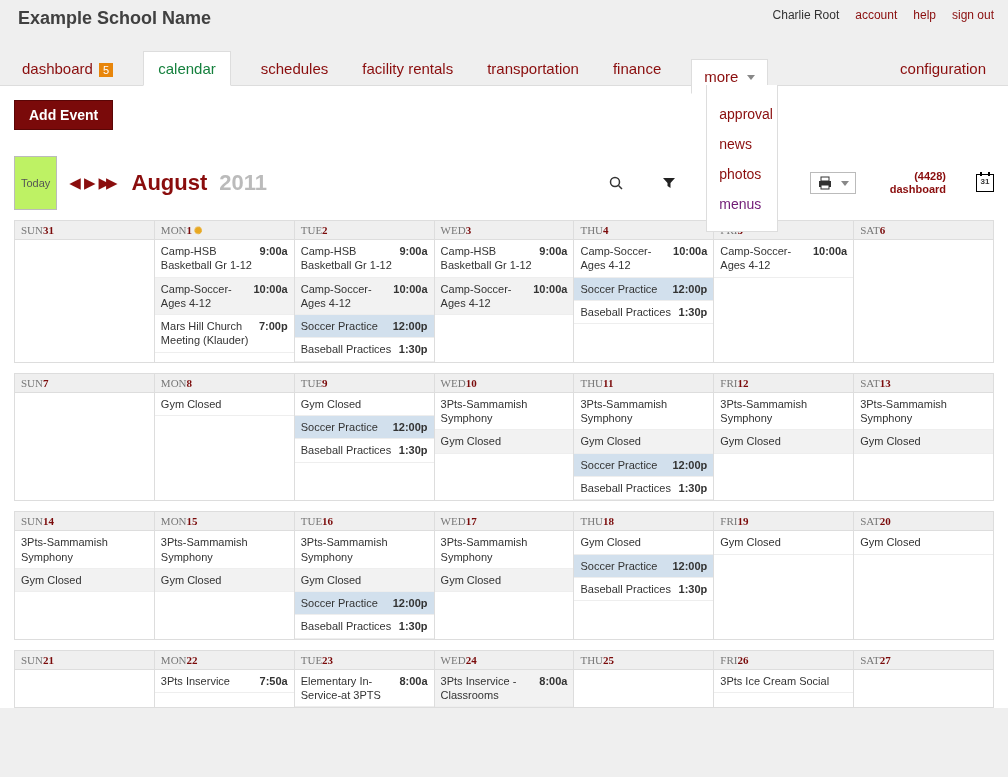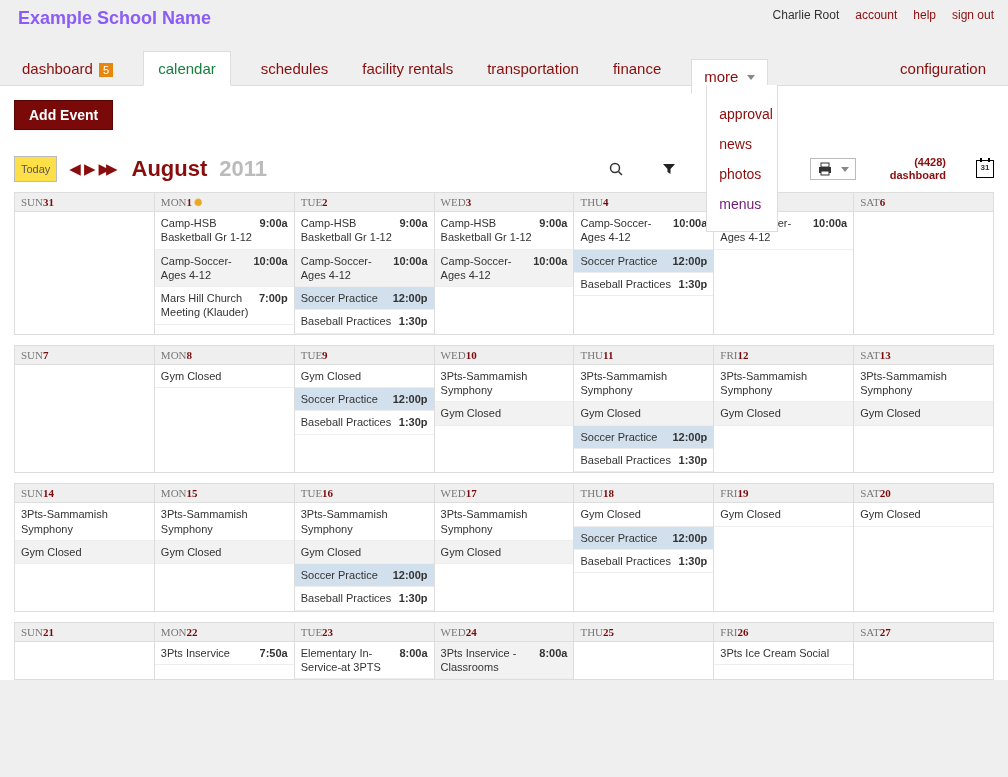--- a/index.html
+++ b/index.html
@@ -13,21 +13,21 @@
 a { text-decoration: none; }
 
 
 .header {
   padding: 8px 14px 0 18px;
   display: flex;
   justify-content: space-between;
   align-items: flex-start;
 }
 .school-name {
-  color: #8b5cf6;
+  color: #404040;
   font-weight: bold;
   font-size: 18px;
 }
 .user-links {
   display: flex;
   gap: 16px;
   font-size: 12px;
   align-items: baseline;
 }
 .user-links .uname { color: #333; }
@@ -117,23 +117,23 @@
 }
 .cal-header {
   display: flex;
   align-items: center;
   gap: 12px;
   margin-top: 26px;
   margin-bottom: 10px;
 }
 .today-btn {
   border: 1px solid #bbb;
-  background: #fde047;
+  background: #bef264;
   font-size: 11px;
-  padding: 6px 6px;
+  padding: 20px 6px;
   color: #555;
 }
 .nav-arrows { color: #8a0d0d; font-size: 15px; display:flex; gap:3px; }
 .nav-arrows span { cursor: pointer; }
 .month-title { font-size: 22px; font-weight: bold; color: #8a0d0d; margin-left:6px;}
 .year-title { font-size: 22px; font-weight: bold; color: #bbb; }
 .cal-header .spacer { flex: 1; }
 .subscribe {
   text-align: right;
   color: #8a0d0d;

